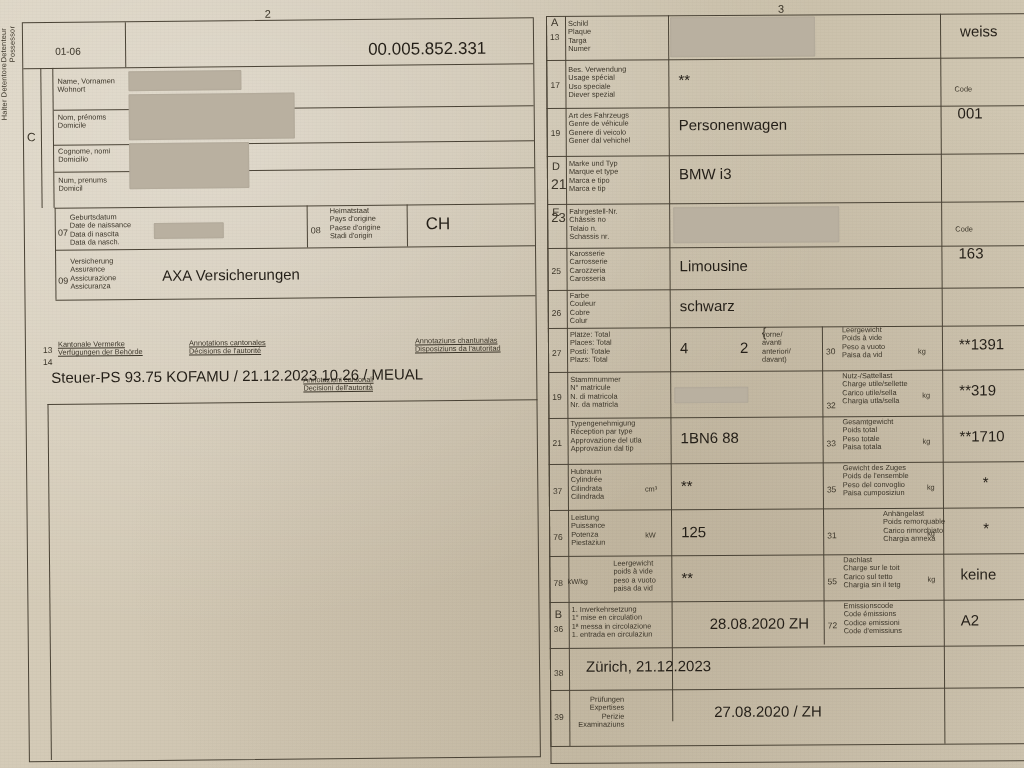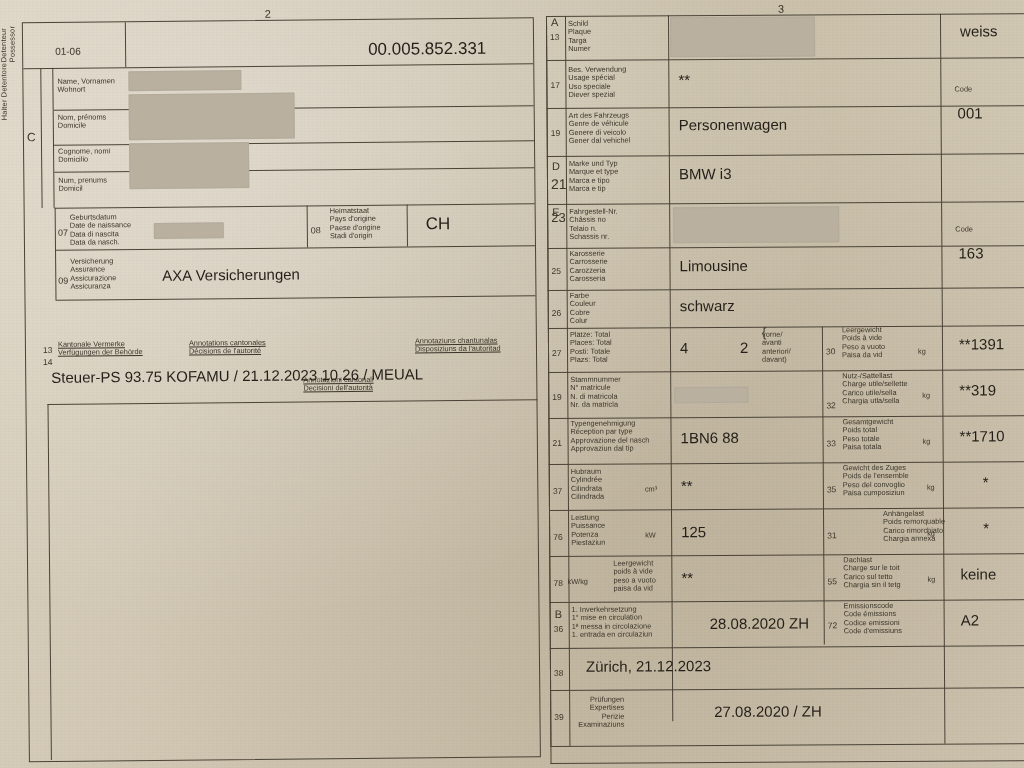--- a/index.html
+++ b/index.html
@@ -258,21 +258,21 @@
     <div class="lbl" style="left:320px;top:374px;">Nutz-/Sattellast
 Charge utile/sellette
 Carico utile/sella
 Chargia utla/sella</div>
     <div class="lbl" style="left:400px;top:394px;">kg</div>
     <div class="val" style="left:437px;top:384px;">**319</div>
 
     <div class="num" style="left:30px;top:438px;font-size:8.5px;">21</div>
     <div class="lbl" style="left:48px;top:420px;">Typengenehmigung
 Réception par type
-Approvazione del nasch
+Approvazione del utla
 Approvaziun dal tip</div>
     <div class="val" style="left:158px;top:430px;">1BN6 88</div>
 
     <div class="num" style="left:304px;top:440px;font-size:8.5px;">33</div>
     <div class="lbl" style="left:320px;top:420px;">Gesamtgewicht
 Poids total
 Peso totale
 Paisa totala</div>
     <div class="lbl" style="left:400px;top:440px;">kg</div>
     <div class="val" style="left:437px;top:430px;">**1710</div>

